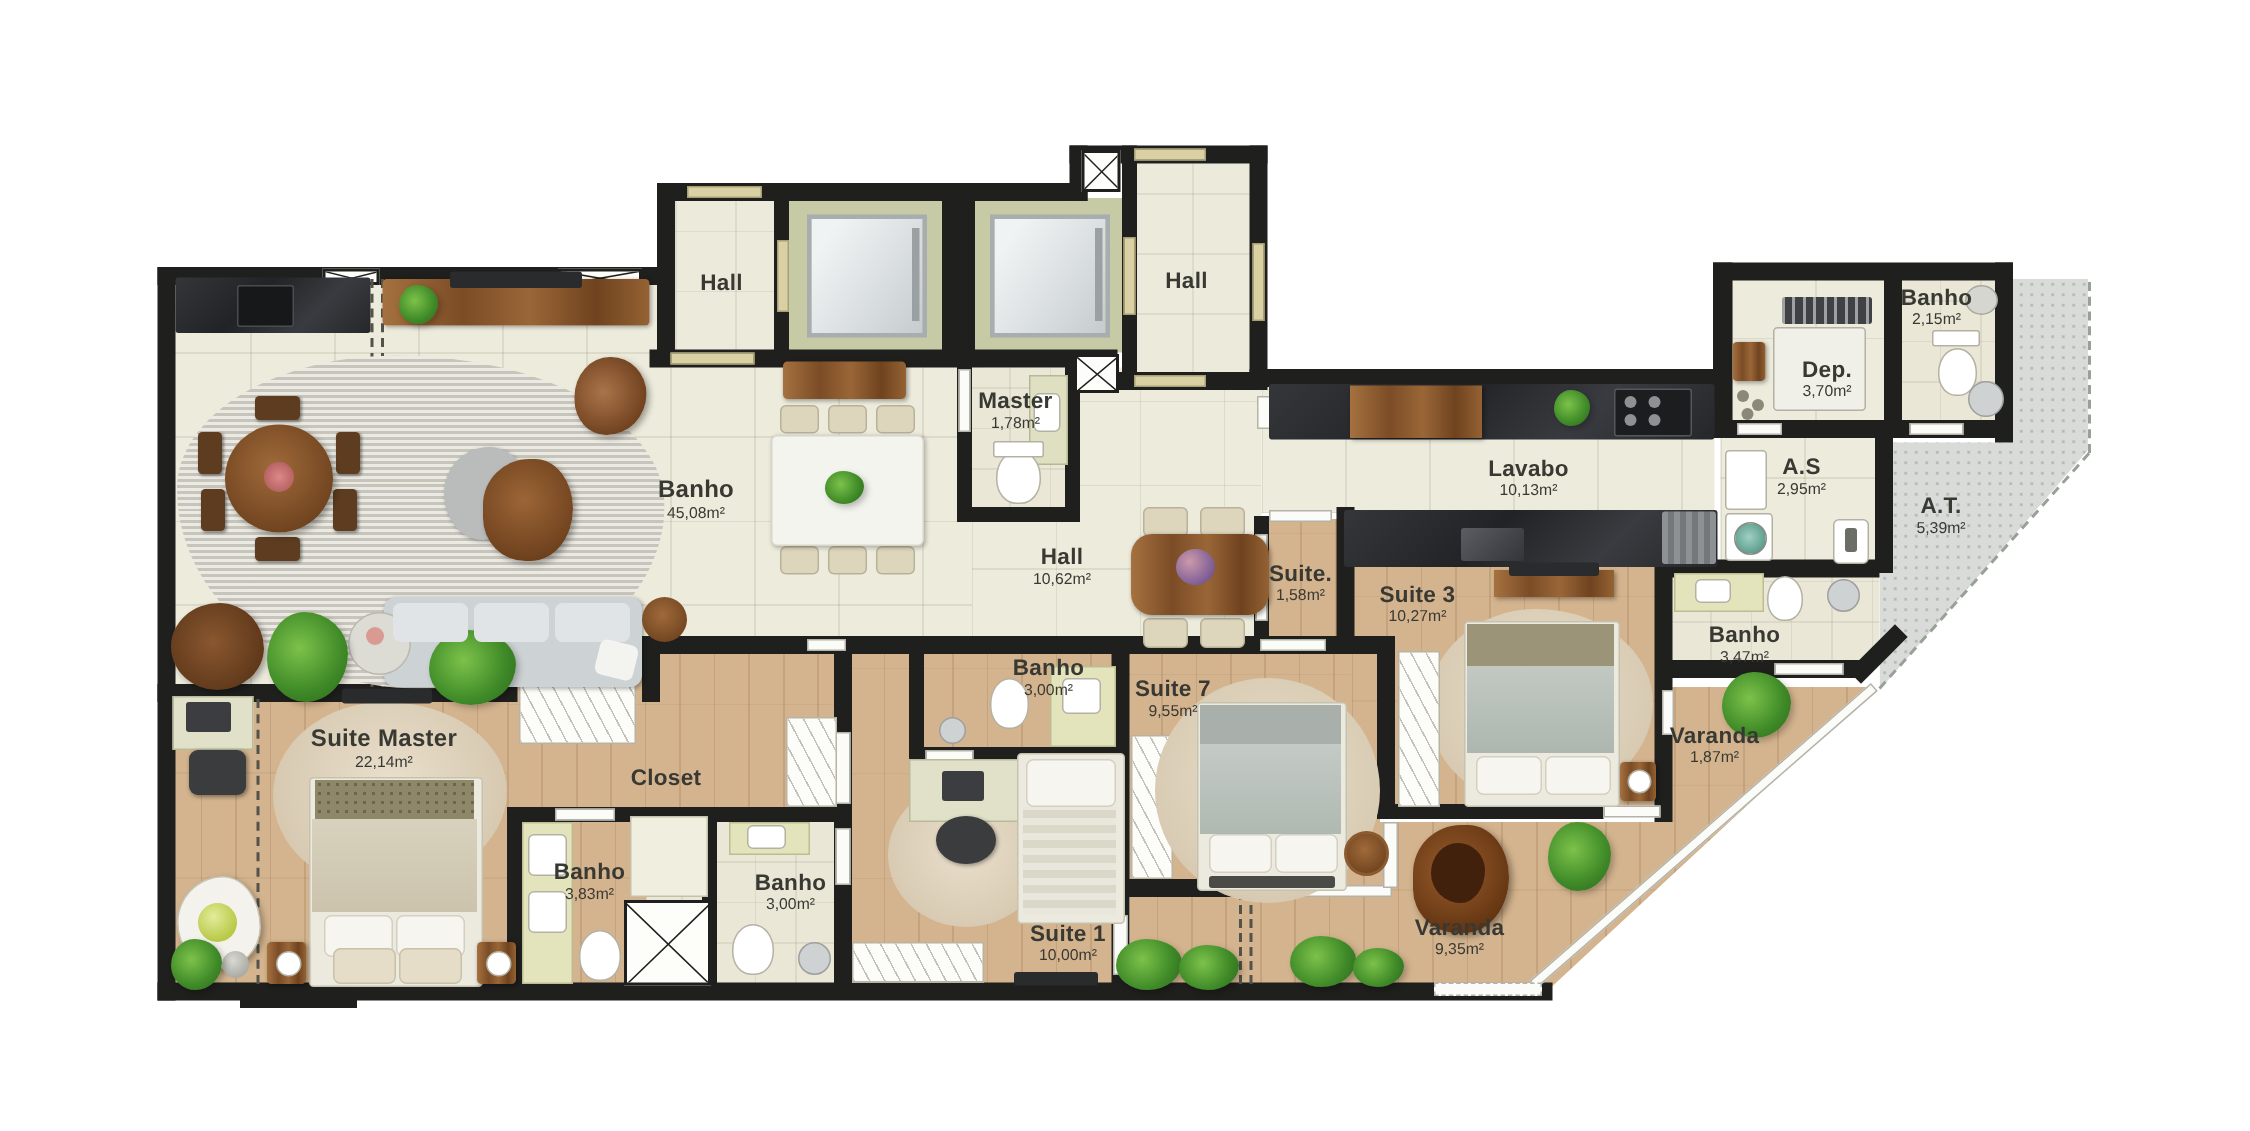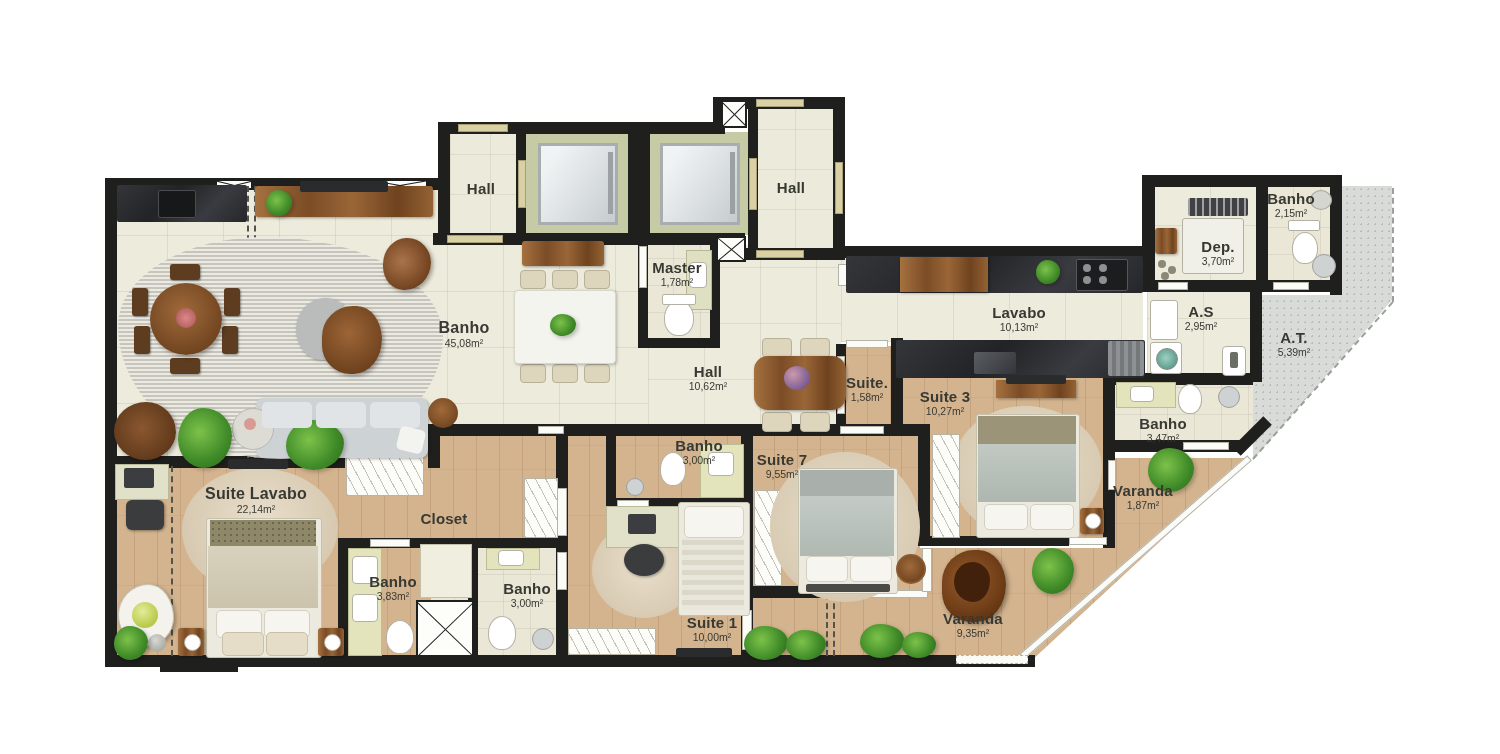--- a/index.html
+++ b/index.html
@@ -399,21 +399,21 @@
   </div>
   <div class="lbl" style="left:782px;top:466px;">
     <span class="n">Suite 7</span>
     <span class="a">9,55m²</span>
   </div>
   <div class="lbl" style="left:699px;top:452px;">
     <span class="n">Banho</span>
     <span class="a">3,00m²</span>
   </div>
   <div class="lbl big" style="left:256px;top:500px;">
-    <span class="n">Suite Lavabo</span>
+    <span class="n">Suite Master</span>
     <span class="a">22,14m²</span>
   </div>
   <div class="lbl" style="left:444px;top:519px;">
     <span class="n">Closet</span>
   </div>
   <div class="lbl" style="left:393px;top:588px;">
     <span class="n">Banho</span>
     <span class="a">3,83m²</span>
   </div>
   <div class="lbl" style="left:527px;top:595px;">

